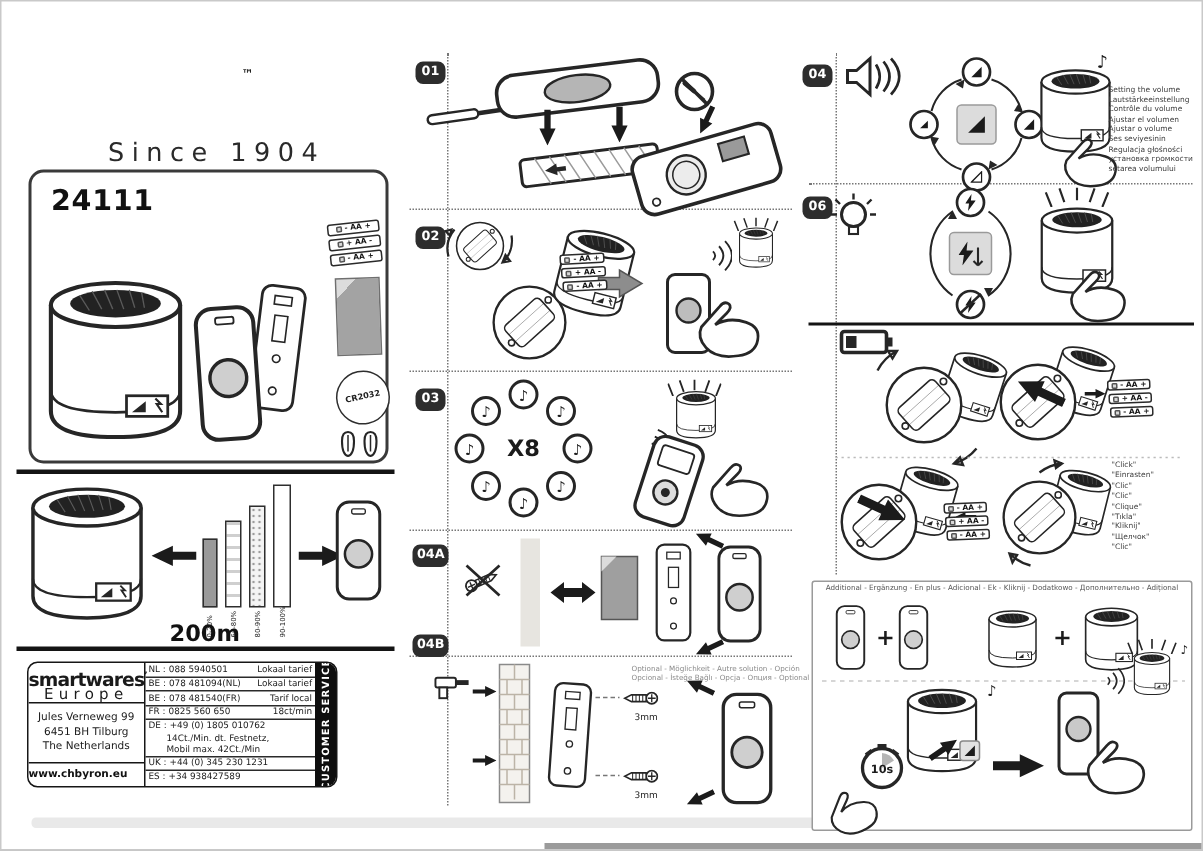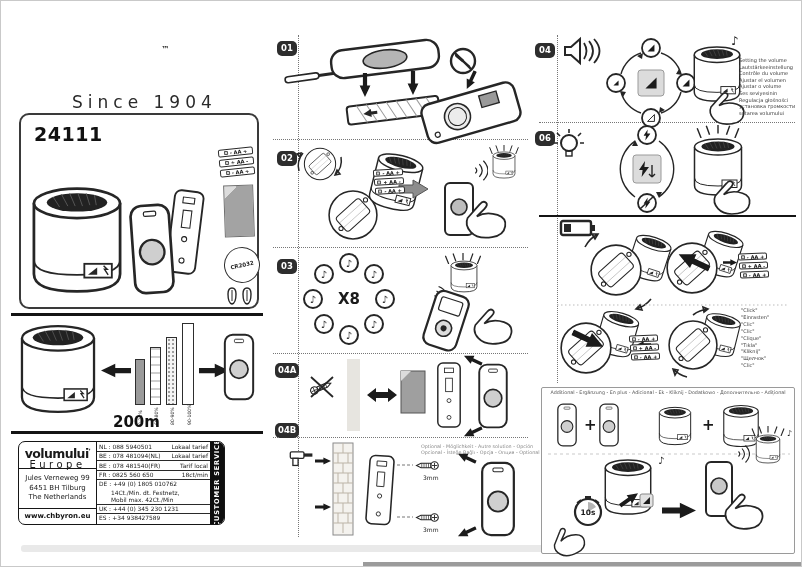--- a/index.html
+++ b/index.html
@@ -24,21 +24,21 @@
   .bar-label{position:absolute;font-size:4.6px;color:#222;transform:rotate(-90deg);transform-origin:0 0;width:28px;white-space:nowrap}
   .range-dist{position:absolute;left:112px;top:412px;width:100px;text-align:left;font-size:15px;font-weight:bold;color:#111;z-index:3}
   #contact{position:absolute;left:17px;top:440px;width:207px;height:84px;border:1.8px solid #161616;border-radius:7px;display:flex;overflow:hidden;background:#fff;z-index:4}
   .c-left{width:78px;border-right:1.6px solid #161616;display:flex;flex-direction:column}
   .c-logo{height:27px;border-bottom:1.6px solid #161616;text-align:center;padding-top:2px}
   .c-logo .sw{font-size:12.5px;font-weight:bold;letter-spacing:-.6px;color:#1a1a1a;line-height:13px}
   .c-logo .swm{font-size:6px;vertical-align:super}
   .c-logo .eu{font-size:10px;letter-spacing:3.5px;color:#1a1a1a;line-height:10px}
   .c-addr{flex:1;border-bottom:1.6px solid #161616;display:flex;flex-direction:column;justify-content:center;text-align:center}
   .c-addr div{font-size:7px;line-height:9.5px;color:#1a1a1a}
-  .c-site{height:15px;text-align:center;font-size:7px;font-weight:bold;line-height:14px;color:#111}
+  .c-site{height:15px;font-size:7px;font-weight:bold;line-height:14px;color:#111}
   .c-right{flex:1;display:flex;flex-direction:column;justify-content:center}
   .ph-row{display:flex;align-items:center;padding:0 2px;font-size:5.9px;color:#1a1a1a;height:9.2px;white-space:nowrap}
   .ph-row.sm{height:7.8px;padding-left:12px}
   .ph-row .n{margin-left:2px}
   .ph-row .t{margin-left:auto}
   .bb{border-bottom:1px solid #2a2a2a}
   .c-service{width:14px;background:#0e0e0e;color:#fff;display:flex;align-items:center;justify-content:center}
   .c-service span{writing-mode:vertical-rl;transform:rotate(180deg);font-size:6.6px;font-weight:bold;letter-spacing:.8px;white-space:nowrap}
   .caplist div{font-size:5px;line-height:6.6px;color:#3d3d3d;white-space:nowrap}
   .clicklist div{font-size:5px;line-height:6.9px;color:#3d3d3d;white-space:nowrap}
@@ -183,21 +183,21 @@
   <svg class="abs" style="left:221px;top:328px" width="34" height="76" viewBox="0 0 60 120">
       <use href="#sym-button"></use>
     </svg>
   <div class="range-dist">200m</div>
 
   <div class="rule" style="left:10px;top:430px;width:252px;height:3px"></div>
 
   <div id="contact">
     <div class="c-left">
       <div class="c-logo">
-        <div class="sw"><span>volumului</span><span class="swm">’</span></div>
+        <div class="sw"><span>smartwares</span><span class="swm">’</span></div>
         <div class="eu">Europe</div>
       </div>
       <div class="c-addr">
         <div>Jules Verneweg 99</div>
         <div>6451 BH Tilburg</div>
         <div>The Netherlands</div>
       </div>
       <div class="c-site">www.chbyron.eu</div>
     </div>
     <div class="c-right">

